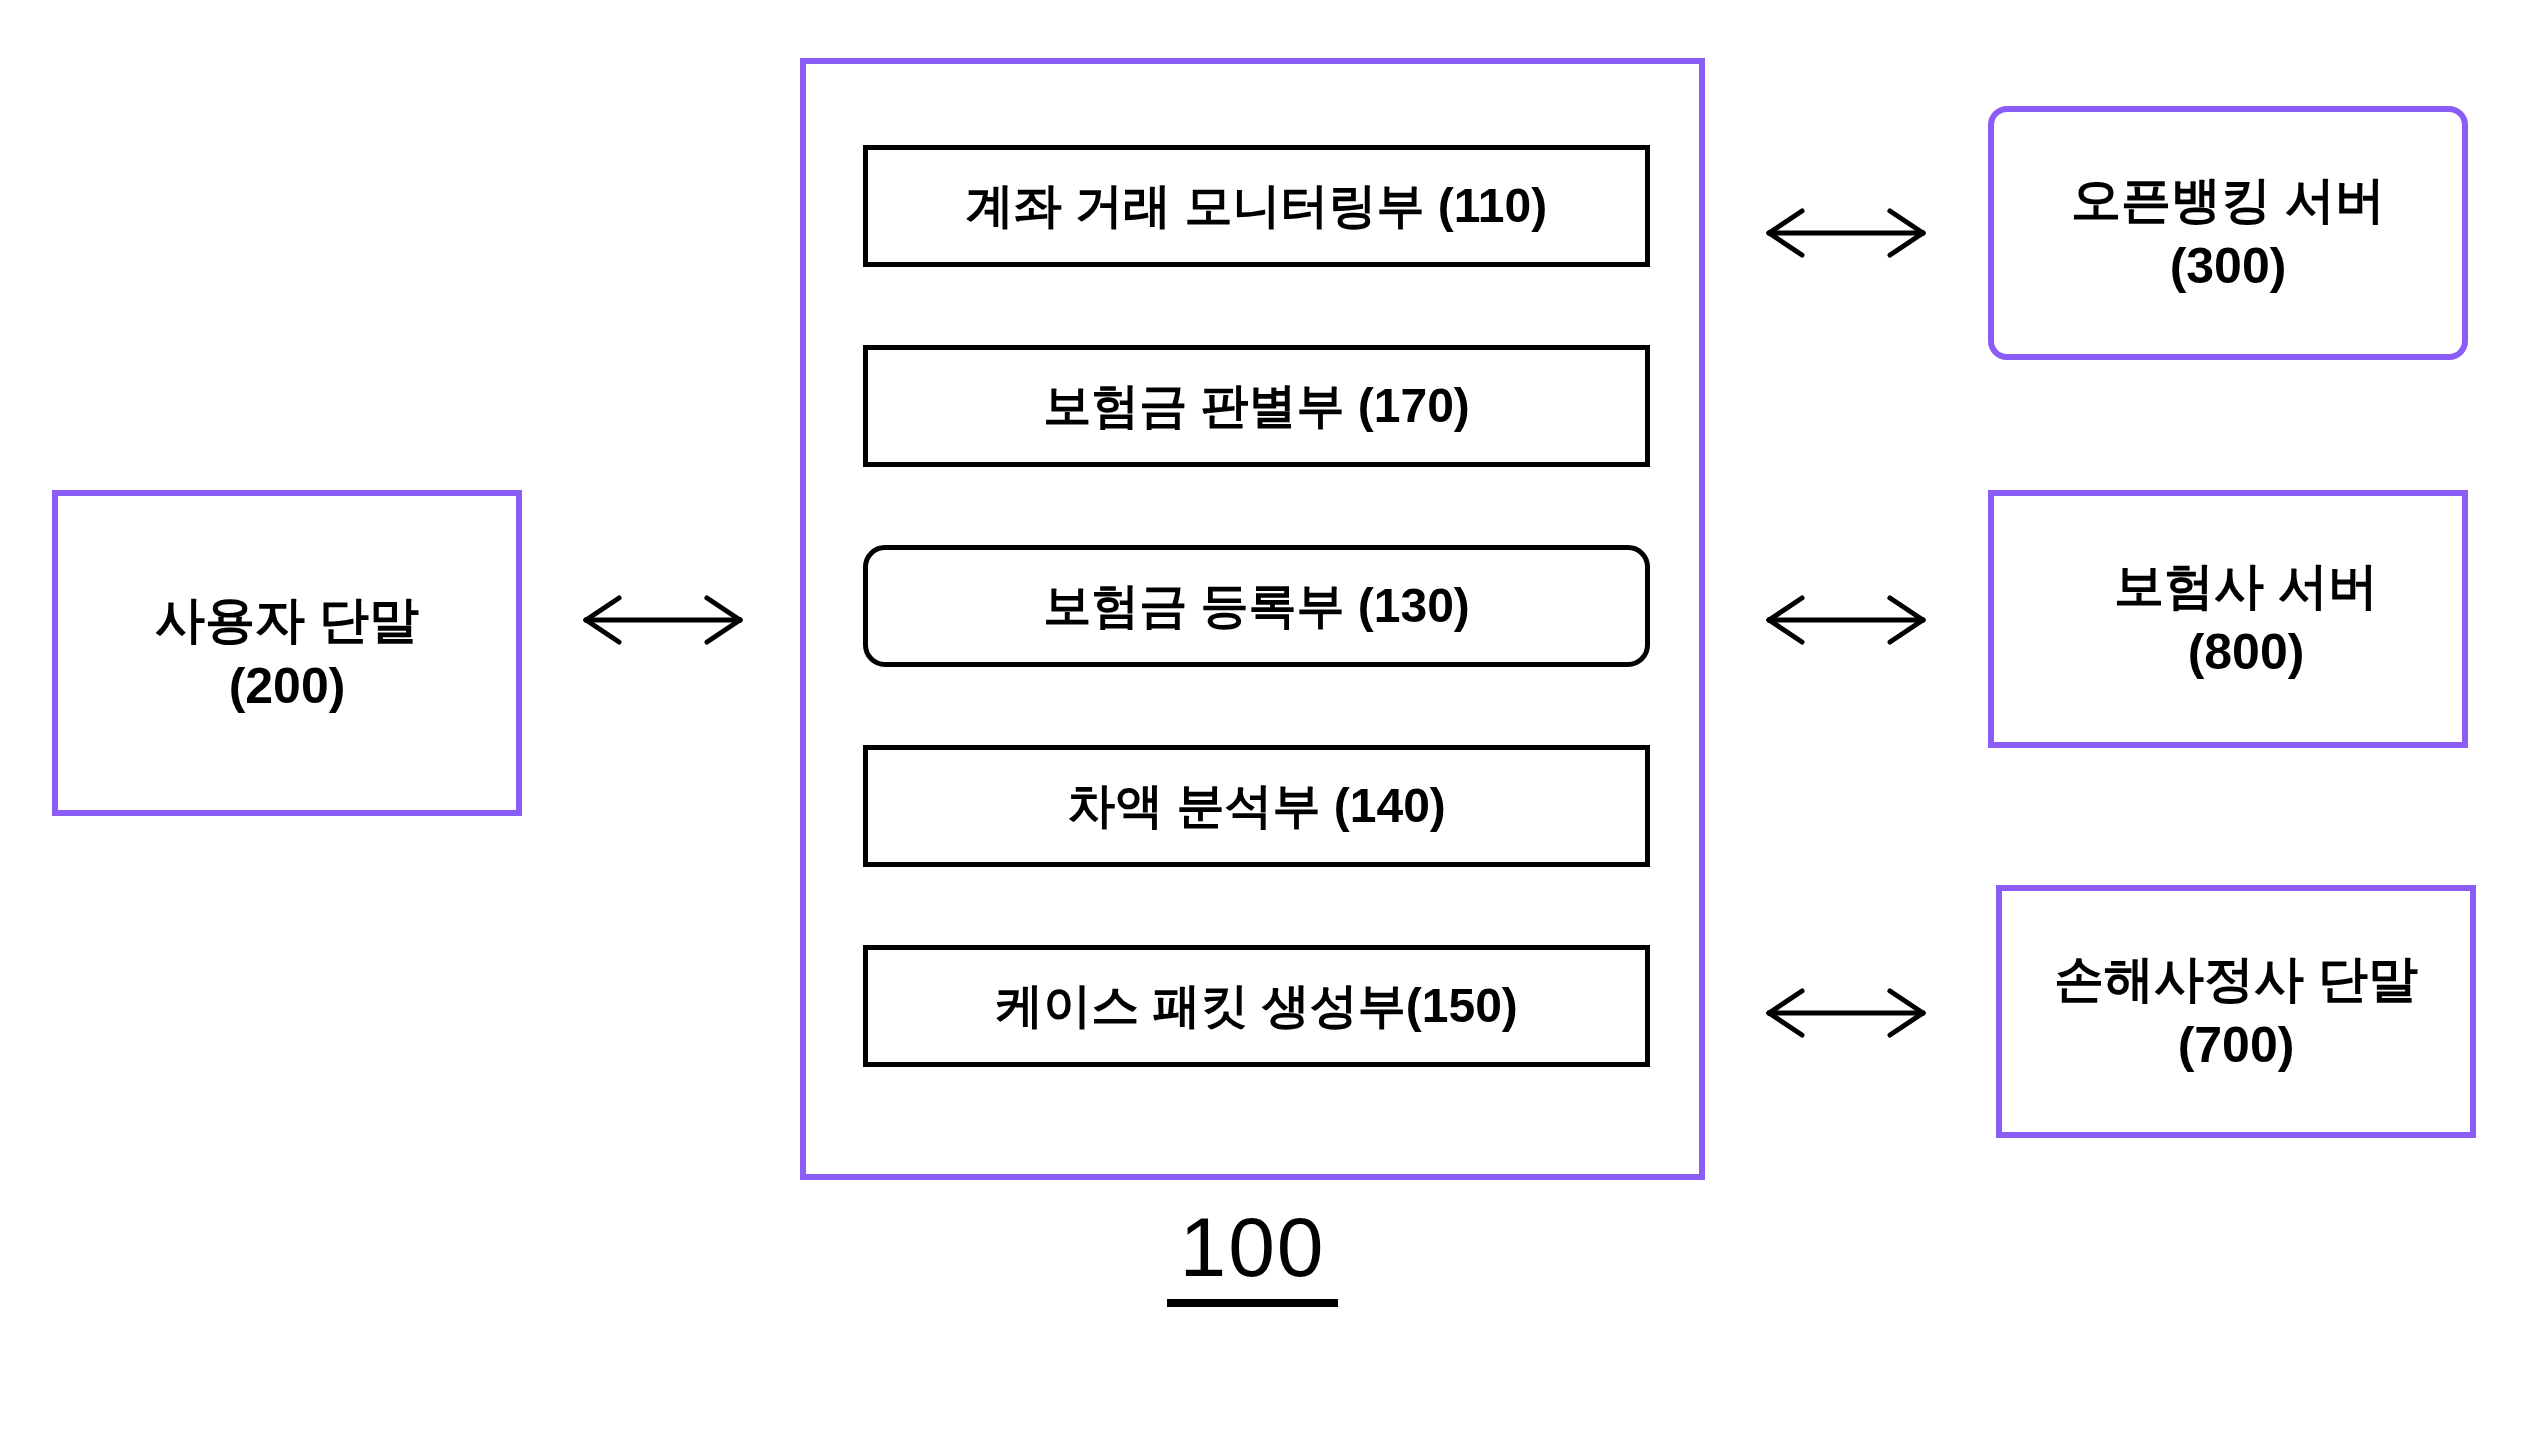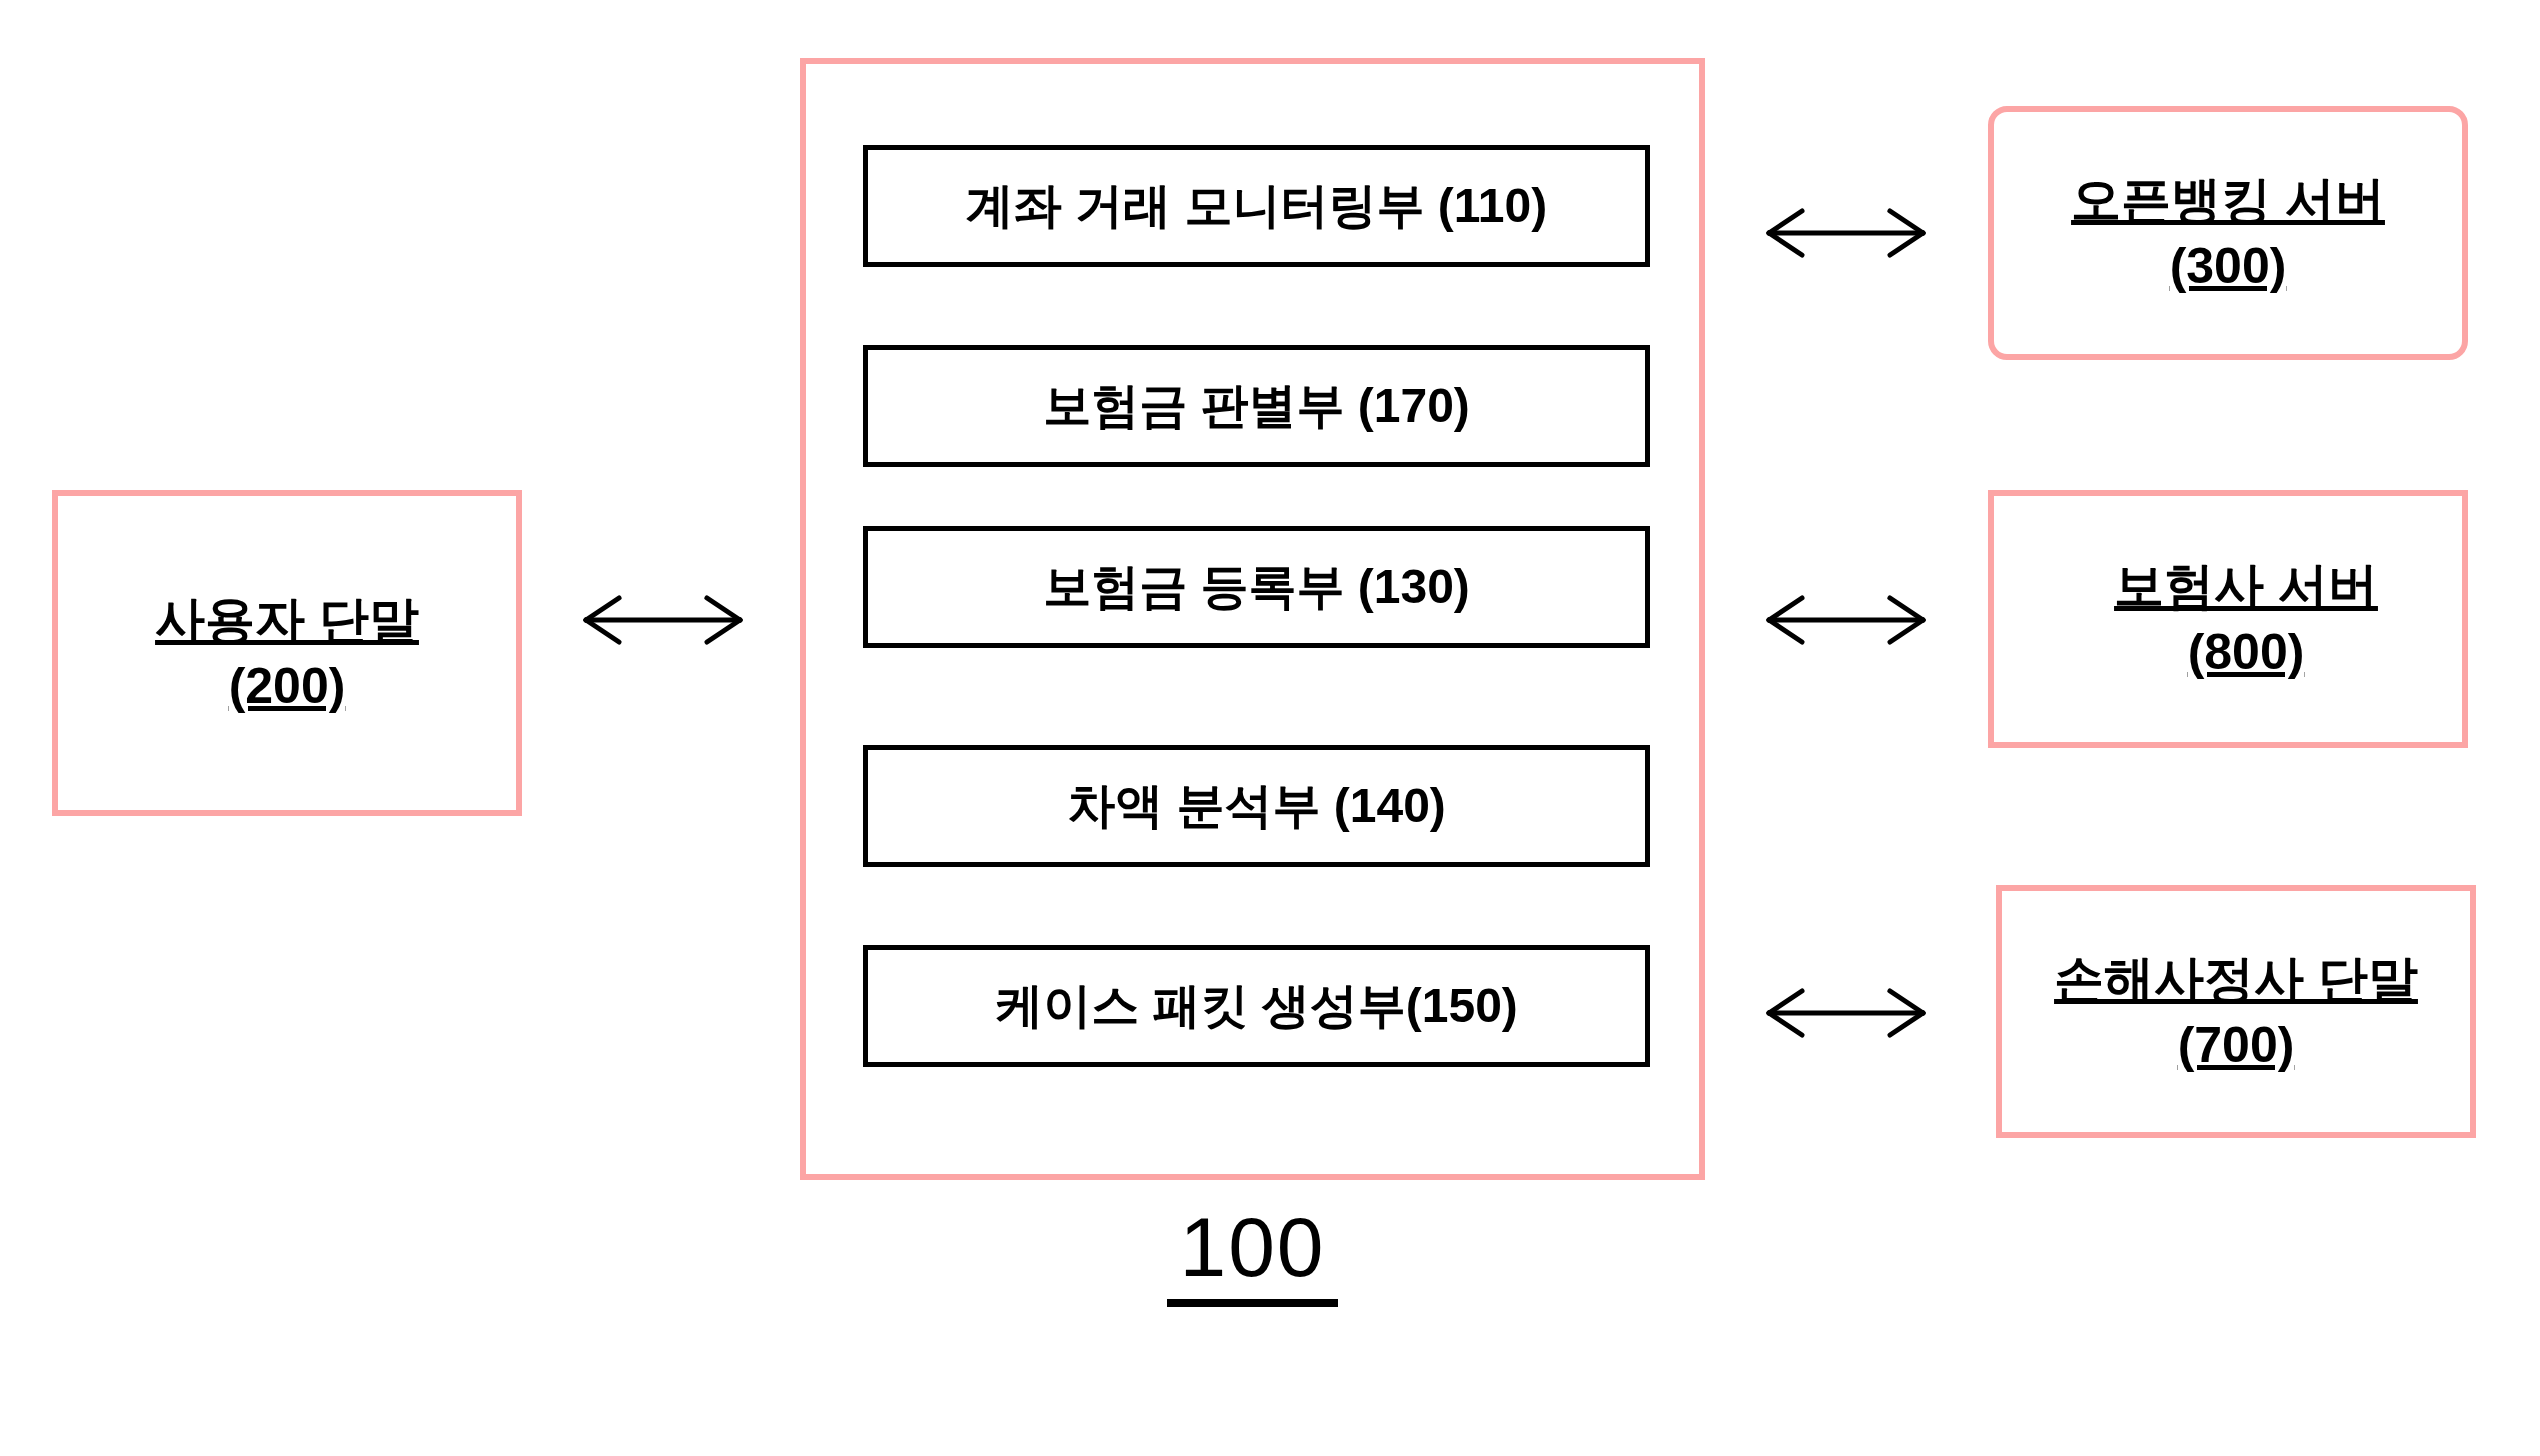--- a/index.html
+++ b/index.html
@@ -11,29 +11,28 @@
     position: relative;
     width: 2540px;
     height: 1456px;
     background: #ffffff;
     font-family: "Liberation Sans", sans-serif;
     color: #000000;
   }
   .box {
     position: absolute;
     box-sizing: border-box;
-    border: 6px solid #fca5a5;
+    border: 6px solid #8b5cf6;
     background: #ffffff;
     display: flex;
     flex-direction: column;
     align-items: center;
     justify-content: center;
     text-align: center;
     font-weight: bold;
-    text-decoration: underline;
   }
   
   .unit-box {
     left: 800px;
     top: 58px;
     width: 905px;
     height: 1122px;
     border-width: 6px;
     display: block;
   }
@@ -49,21 +48,21 @@
     align-items: center;
     justify-content: center;
     text-align: center;
     font-weight: bold;
     font-size: 48px;
     line-height: 1;
     white-space: nowrap;
   }
   .module-0 { top: 81px; }
   .module-1 { top: 281px; }
-  .module-2 { top: 462px; }
+  .module-2 { top: 481px; border-radius: 22px; }
   .module-3 { top: 681px; }
   .module-4 { top: 881px; }
   
   .node {
     font-size: 50px;
     line-height: 66px;
     white-space: nowrap;
   }
   .node-user    { left: 52px;   top: 490px; width: 470px; height: 326px; }
   .node-bank    { left: 1988px; top: 106px; width: 480px; height: 254px; border-radius: 19px; }

